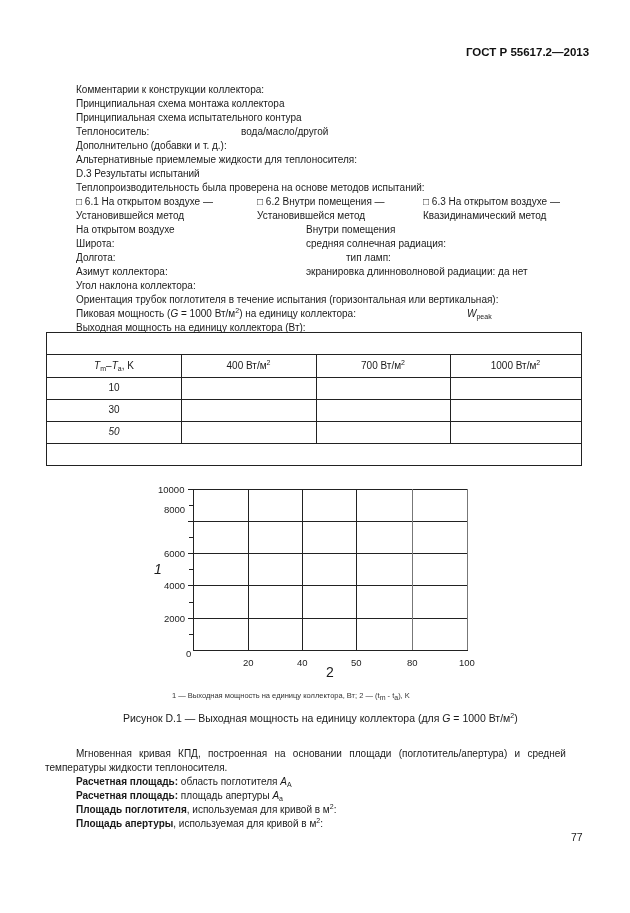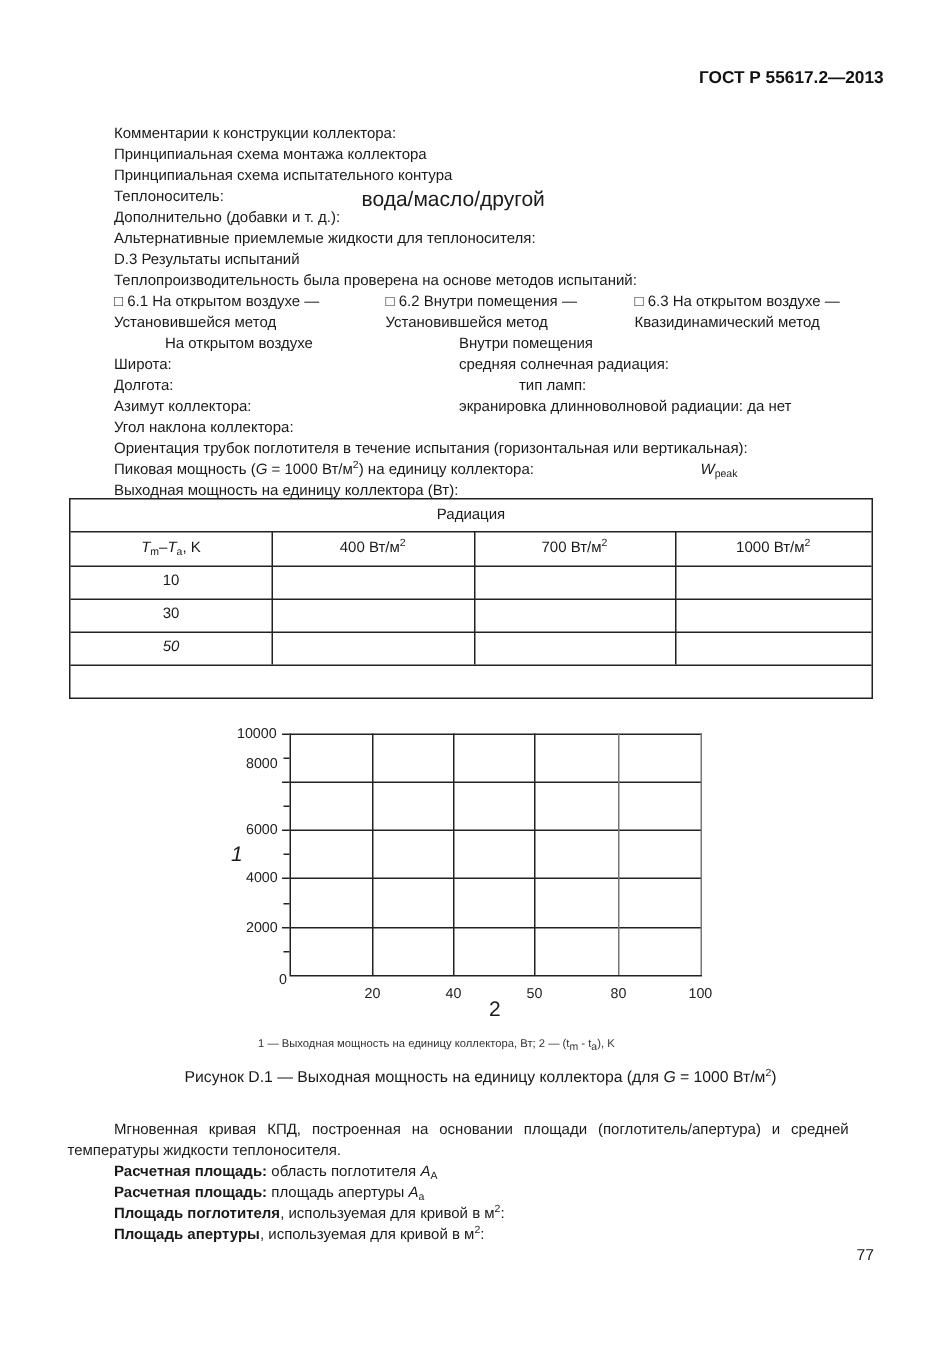--- a/index.html
+++ b/index.html
@@ -22,21 +22,21 @@
 </style>
 </head>
 <body>
 
 <div class="abs hdr" style="left:466px; top:46px;">ГОСТ Р 55617.2—2013</div>
 
 <div class="line" style="top:84px;">Комментарии к конструкции коллектора:</div>
 <div class="line" style="top:98px;">Принципиальная схема монтажа коллектора</div>
 <div class="line" style="top:112px;">Принципиальная схема испытательного контура</div>
 <div class="line" style="top:126px;">Теплоноситель:</div>
-<div class="abs" style="left:241px; top:126px; font-size:14px; line-height:12px;">вода/масло/другой</div>
+<div class="abs" style="left:241px; top:126px; font-size:10px; line-height:12px;">вода/масло/другой</div>
 <div class="line" style="top:140px;">Дополнительно (добавки и т. д.):</div>
 <div class="line" style="top:154px;">Альтернативные приемлемые жидкости для теплоносителя:</div>
 <div class="line b" style="top:168px;">D.3 Результаты испытаний</div>
 <div class="line b" style="top:182px;">Теплопроизводительность была проверена на основе методов испытаний:</div>
 
 <div class="line" style="top:196px;">
   <span>□</span>
   <span>6.1 На открытом воздухе —</span>
 </div>
 <div class="line" style="top:210px;">Установившейся метод</div>
@@ -44,21 +44,21 @@
   <span>□</span>
   <span>6.2 Внутри помещения —</span>
 </div>
 <div class="abs" style="left:257px; top:210px; line-height:12px;">Установившейся метод</div>
 <div class="abs" style="left:423px; top:196px; line-height:12px;">
   <span>□</span>
   <span>6.3 На открытом воздухе —</span>
 </div>
 <div class="abs" style="left:423px; top:210px; line-height:12px;">Квазидинамический метод</div>
 
-<div class="line b" style="top:224px;margin-left:34px;">На открытом воздухе</div>
+<div class="line b" style="top:224px;">На открытом воздухе</div>
 <div class="line" style="top:238px;">Широта:</div>
 <div class="line" style="top:252px;">Долгота:</div>
 <div class="line" style="top:266px;">Азимут коллектора:</div>
 <div class="abs b" style="left:306px; top:224px; line-height:12px;">Внутри помещения</div>
 <div class="abs" style="left:306px; top:238px; line-height:12px;">средняя солнечная радиация:</div>
 <div class="abs" style="left:306px; top:252px; line-height:12px;margin-left:40px;">тип ламп:</div>
 <div class="abs" style="left:306px; top:266px; line-height:12px;">экранировка длинноволновой радиации: да нет</div>
 
 <div class="line" style="top:280px;">Угол наклона коллектора:</div>
 <div class="line" style="top:294px;">Ориентация трубок поглотителя в течение испытания (горизонтальная или вертикальная):</div>
@@ -73,21 +73,20 @@
 <div class="tbl">
   <div class="hl" style="top:21px;"></div>
   <div class="hl" style="top:44px;"></div>
   <div class="hl" style="top:66px;"></div>
   <div class="hl" style="top:88px;"></div>
   <div class="hl" style="top:110px;"></div>
   <div class="vl" style="left:134px; top:21px; height:89px;"></div>
   <div class="vl" style="left:269px; top:21px; height:89px;"></div>
   <div class="vl" style="left:403px; top:21px; height:89px;"></div>
 
-  <div class="cell" style="left:0; width:534px; top:5px;">Радиация</div>
   <div class="cell" style="left:0; width:134px; top:27px;">
     <i>T</i><sub>m</sub><span>–</span><i>T</i><sub>a</sub><span>, K</span>
   </div>
   <div class="cell" style="left:134px; width:135px; top:27px;"><span>400 Вт/м</span><sup>2</sup></div>
   <div class="cell" style="left:269px; width:134px; top:27px;"><span>700 Вт/м</span><sup>2</sup></div>
   <div class="cell" style="left:403px; width:131px; top:27px;"><span>1000 Вт/м</span><sup>2</sup></div>
 
   <div class="cell" style="left:0; width:134px; top:49px;">10</div>
   <div class="cell" style="left:0; width:134px; top:71px;">30</div>
   <div class="cell" style="left:0; width:134px; top:93px;font-style:italic;">50</div>

